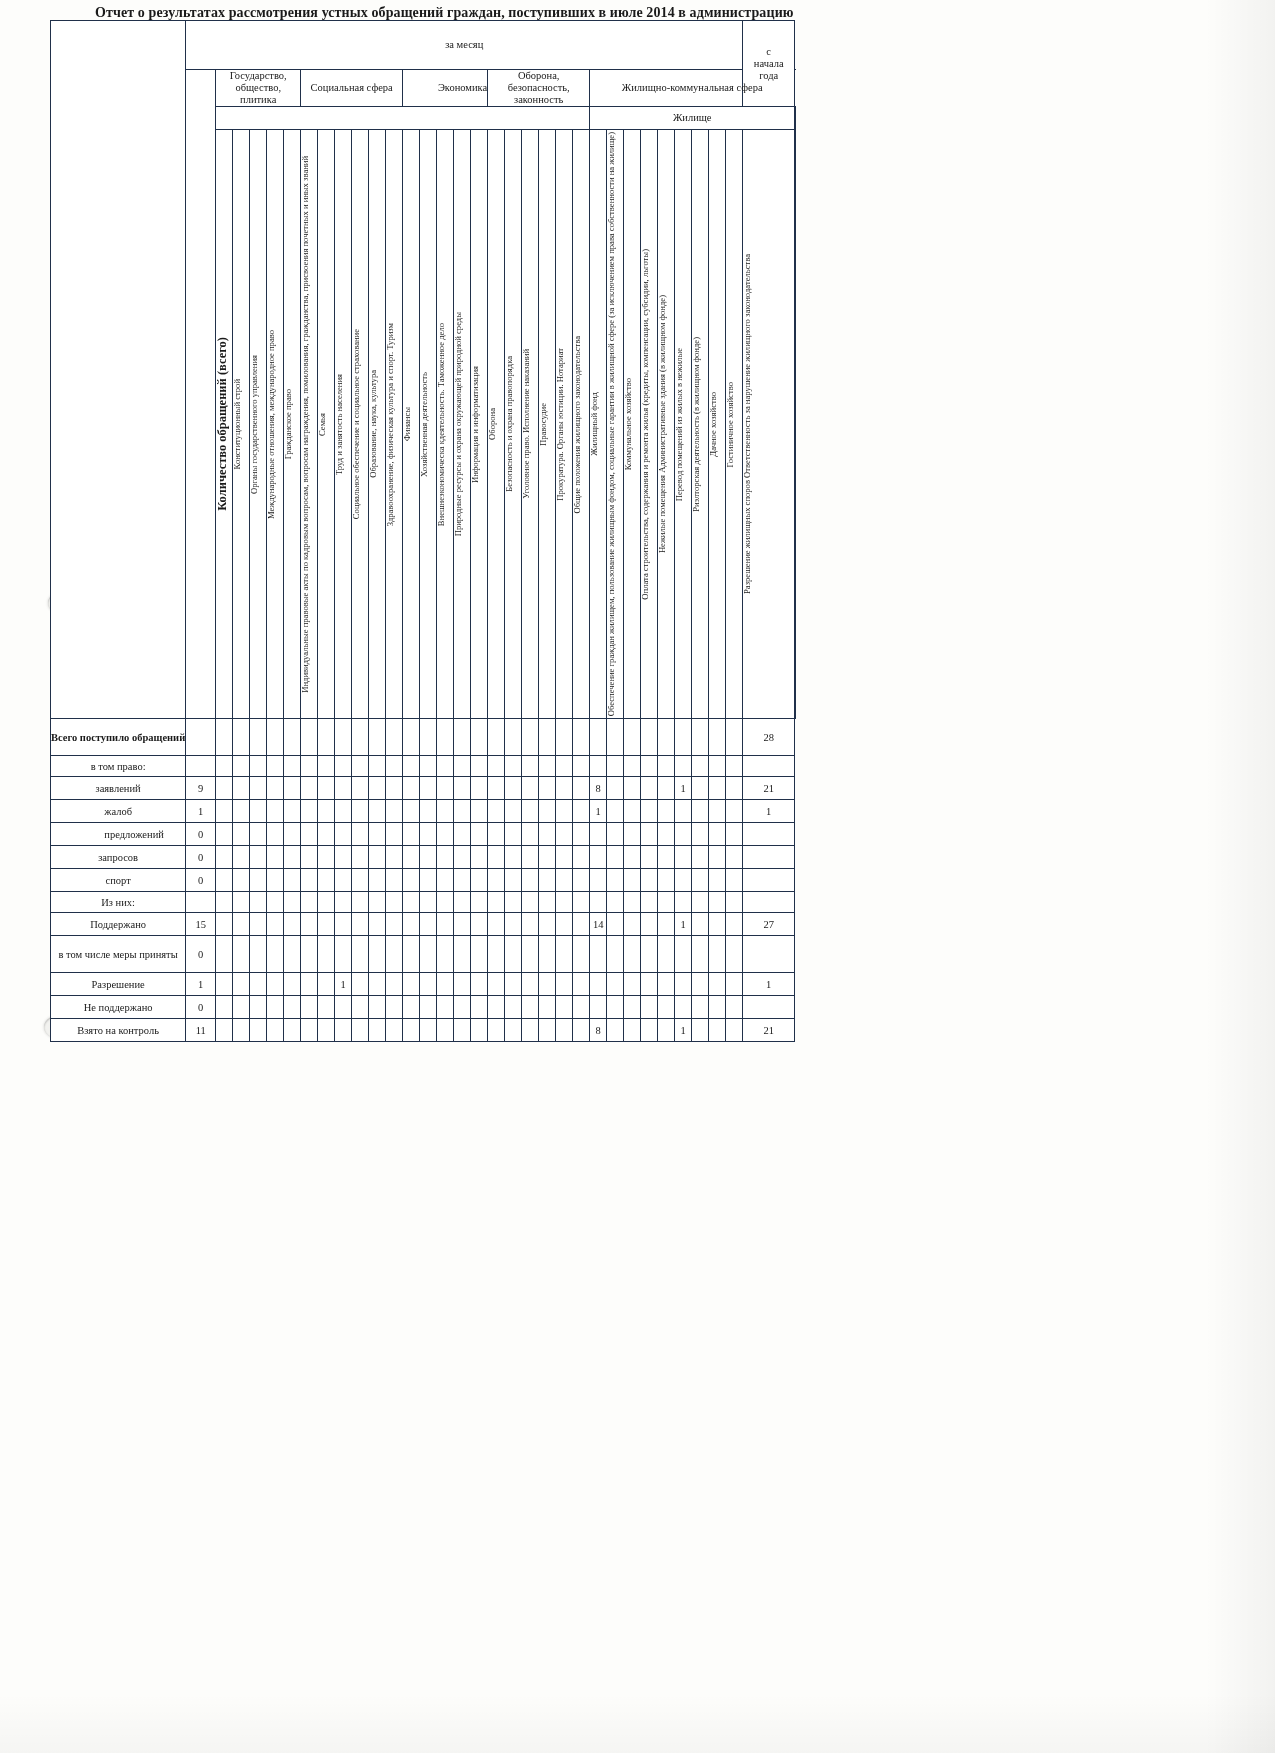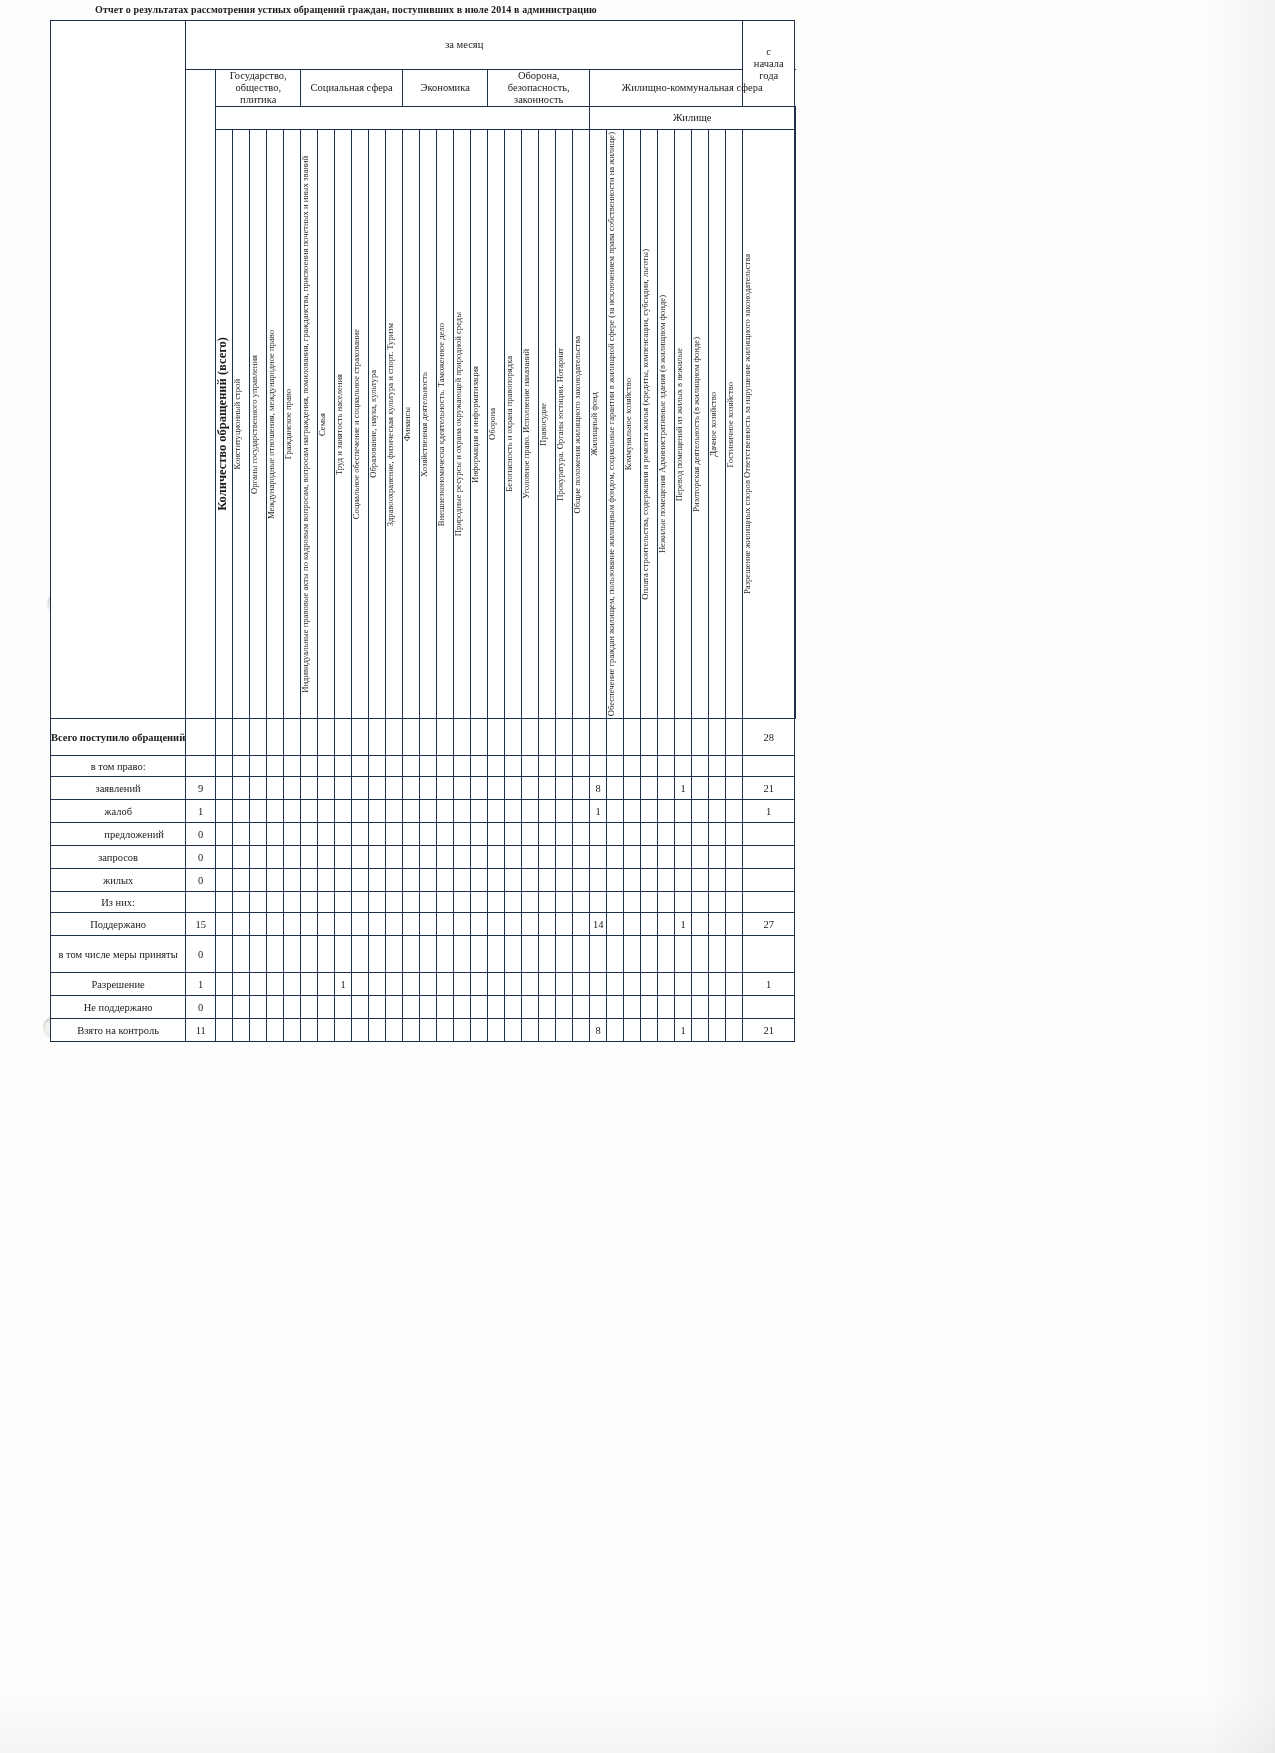--- a/index.html
+++ b/index.html
@@ -27,21 +27,21 @@
   }
   .hole{
     position:absolute;width:26px;height:22px;border-radius:50%;
     background:#f2f2ef;box-shadow:0 1px 2px rgba(0,0,0,0.25) inset,0 0 3px rgba(0,0,0,0.18);
   }
   #hole1{left:48px;top:592px;}
   #hole2{left:44px;top:1016px;}
 
   .title{
     position:absolute;left:95px;top:4px;width:860px;
-    font-size:10px;font-weight:bold;line-height:1.25;
+    font-size:14px;font-weight:bold;line-height:1.25;
     font-family:"Liberation Serif", serif;
     letter-spacing:0.1px;
   }
 
   table.grid{
     position:absolute;left:50px;top:20px;
     border-collapse:collapse;
     table-layout:fixed;
   }
   table.grid td{
@@ -129,21 +129,21 @@
     <tbody id="tbody">
         <tr>
           <td class="blank" rowspan="4" style="height: 48px;"></td>
           <td class="grouphdr" colspan="32" style="height: 48px;"><span>за месяц</span></td>
           <td class="grouphdr" rowspan="2"><span>с<br>начала<br>года</span></td>
         </tr>
         <tr>
           <td class="blank" rowspan="3"></td>
           <td class="grouphdr" colspan="5" style="height: 34px;"><span>Государство, общество, плитика</span></td>
           <td class="grouphdr" colspan="6" style="height: 34px;"><span>Социальная сфера</span></td>
-          <td class="grouphdr" colspan="5" style="height: 34px;"><span>Экономика</span></td>
+          <td class="grouphdr" colspan="5" style="height: 34px; text-align: right;"><span>Экономика</span></td>
           <td class="grouphdr" colspan="6" style="height: 34px;"><span>Оборона, безопасность, законность</span></td>
           <td class="grouphdr" colspan="14" rowspan="1" style="height: 34px;"><span>Жилищно-коммунальная сфера</span></td>
         </tr>
         <tr>
           <td class="blank" rowspan="1" colspan="22"></td>
           <td class="grouphdr" colspan="14" style="height: 22px;"><span>Жилище</span></td>
           <td class="blank" rowspan="2"></td>
         </tr>
         <tr>
           <td class="" style="height: 548px;">
@@ -453,21 +453,21 @@
           <td class="num"><span></span></td>
           <td class="num"><span></span></td>
           <td class="num"><span></span></td>
           <td class="num"><span></span></td>
           <td class="num"><span></span></td>
           <td class="num"><span></span></td>
           <td class="num"><span></span></td>
           <td class="num"><span></span></td>
         </tr>
         <tr>
-          <td class="rowlabel" style="height: 22px;"><span>жилых</span></td>
+          <td class="rowlabel" style="height: 22px;"><span>спорт</span></td>
           <td class="num"><span>0</span></td>
           <td class="num"><span></span></td>
           <td class="num"><span></span></td>
           <td class="num"><span></span></td>
           <td class="num"><span></span></td>
           <td class="num"><span></span></td>
           <td class="num"><span></span></td>
           <td class="num"><span></span></td>
           <td class="num"><span></span></td>
           <td class="num"><span></span></td>

